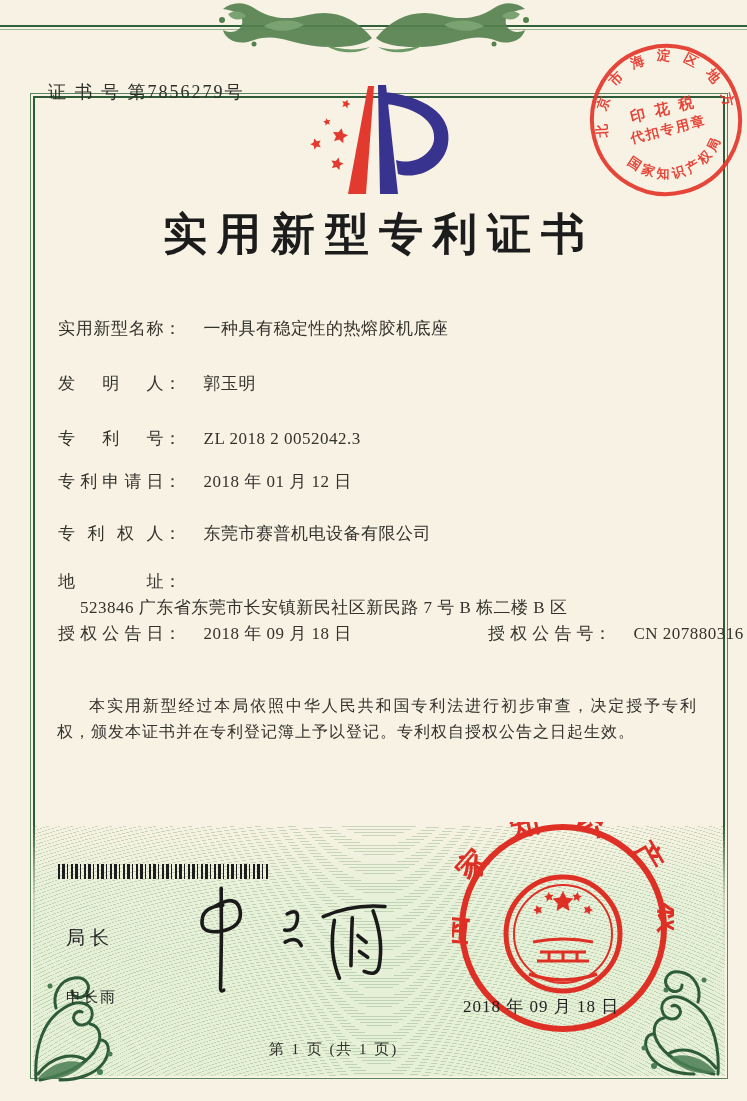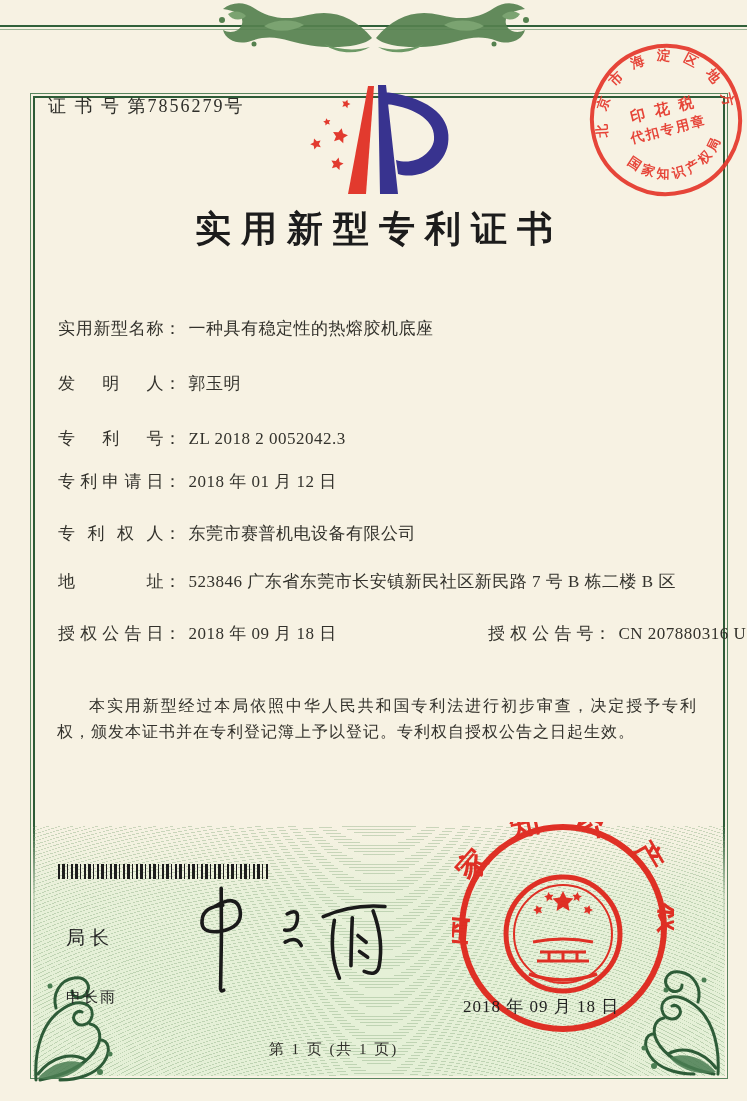--- a/index.html
+++ b/index.html
@@ -14,30 +14,30 @@
   
   .frame{position:absolute;left:30px;top:93px;width:698px;height:986px;border:1px solid #58855e;box-sizing:border-box;}
   .frame::after{content:'';position:absolute;inset:2px;border:2px solid #2e5c38;}
 
   
   .guilloche{position:absolute;left:33px;top:826px;width:692px;height:250px;z-index:1;
     background:
       repeating-radial-gradient(ellipse 1500px 950px at 50% 175%, rgba(128,165,120,.38) 0 1px, rgba(0,0,0,0) 1px 5px),
       linear-gradient(to bottom, rgba(229,240,215,0) 0px, rgba(229,240,215,.85) 70px, #e5f0d7 140px);}
 
-  .certno{position:absolute;left:48px;top:94px;font-size:18px;color:#2f2f2a;letter-spacing:2px;z-index:3;}
-  .title{position:absolute;left:30px;top:205px;width:698px;text-align:center;font-size:36px;font-weight:700;
+  .certno{position:absolute;left:48px;top:80px;font-size:18px;color:#2f2f2a;letter-spacing:2px;z-index:3;}
+  .title{position:absolute;left:30px;top:205px;width:698px;text-align:center;font-size:44px;font-weight:700;
     letter-spacing:10px;color:#1c1c1c;z-index:3;}
 
   .logo{position:absolute;left:306px;top:82px;z-index:3;}
   .taxstamp{position:absolute;left:586px;top:40px;z-index:4;opacity:.92;}
 
   .frow{position:absolute;left:58px;font-size:17px;color:#33322c;letter-spacing:.5px;z-index:3;line-height:26px;}
   .flabel{display:inline-flex;justify-content:space-between;width:106px;vertical-align:top;}
-  .fvalue{margin-left:7px;}
+  .fvalue{margin-left:22px;}
   .fvalue-block{display:inline-block;width:548px;vertical-align:top;}
   .frow-right{position:absolute;left:430px;top:0;white-space:nowrap;}
 
   .body-text{position:absolute;left:57px;top:650px;width:640px;font-size:16px;line-height:26px;
     letter-spacing:1px;color:#33322c;text-align:justify;z-index:3;margin-top:43px;}
   .body-text p{margin:0;text-indent:2em;}
 
   .barcode{position:absolute;left:58px;top:864px;width:212px;height:15px;z-index:3;
     background:repeating-linear-gradient(90deg,#1d1d1d 0 2px,rgba(0,0,0,0) 2px 4px,#1d1d1d 4px 7px,rgba(0,0,0,0) 7px 9px,#1d1d1d 9px 10px,rgba(0,0,0,0) 10px 13px);}
 

